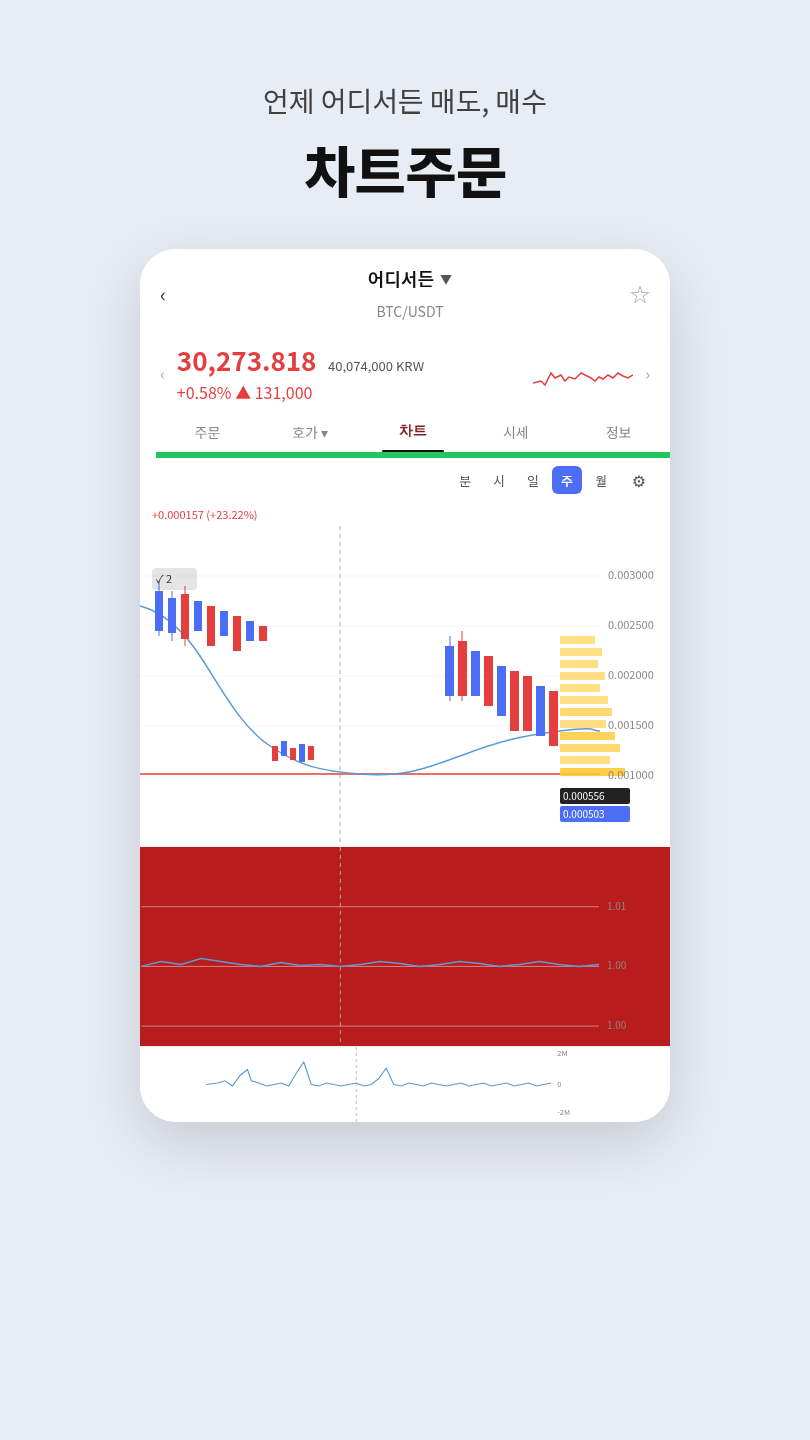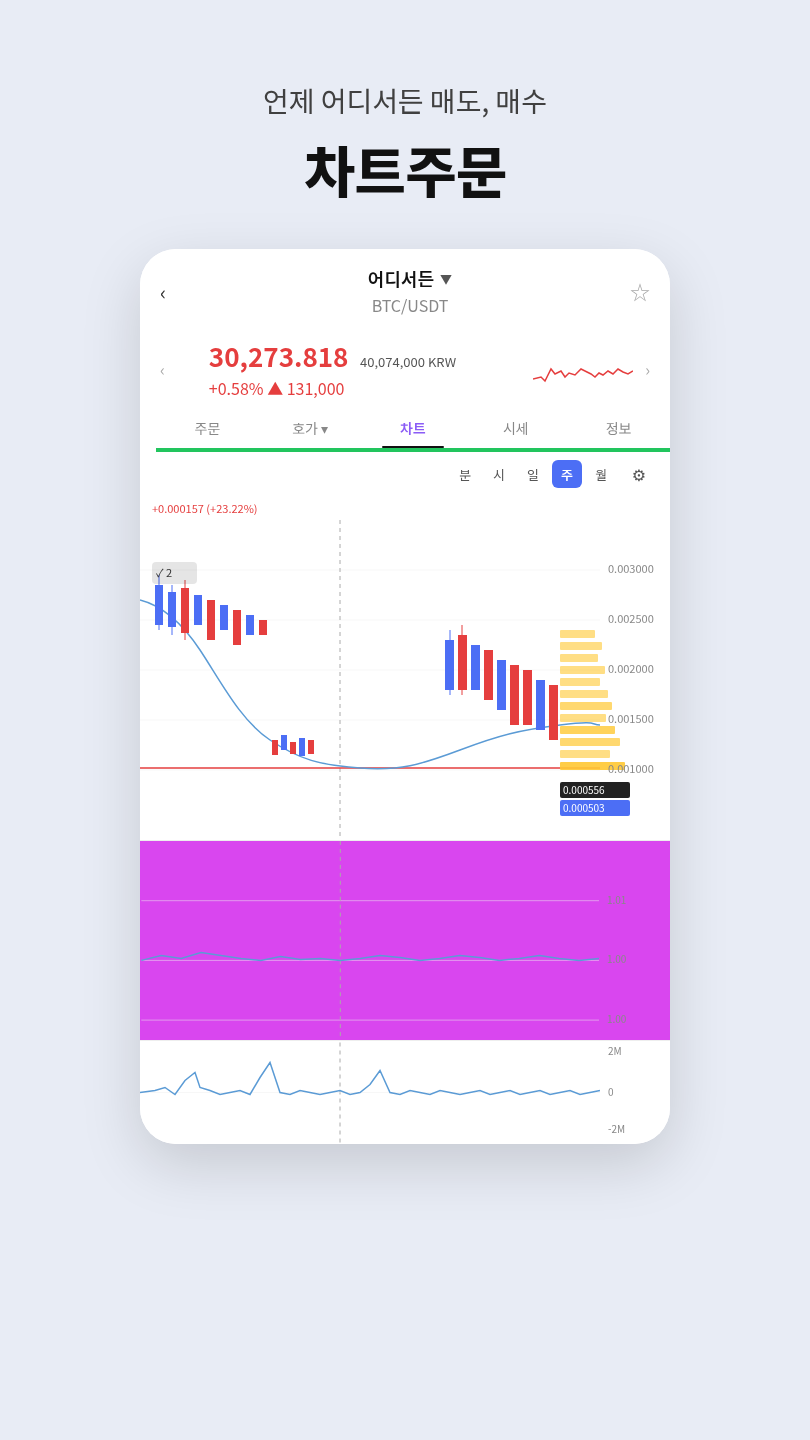--- a/index.html
+++ b/index.html
@@ -71,24 +71,24 @@
       font-weight: 600;
       color: #111;
     }
 
     .coin-title .dropdown-arrow {
       font-size: 12px;
       color: #555;
     }
 
     .coin-subtitle {
-      font-size: 16px;
+      font-size: 14px;
       color: #888;
       text-align: center;
-      margin-top: 2px;
+      margin-top: 10px;
     }
 
     .star-btn {
       font-size: 20px;
       color: #aaa;
       cursor: pointer;
     }
 
     .header-title-block {
       text-align: center;
@@ -104,21 +104,20 @@
     }
 
     .price-arrow-left, .price-arrow-right {
       font-size: 16px;
       color: #aaa;
       cursor: pointer;
     }
 
     .price-main-block {
       flex: 1;
-      margin-left: 32px;
     }
 
     .price-value {
       font-size: 26px;
       font-weight: 700;
       color: #e53e3e;
     }
 
     .price-krw {
       font-size: 13px;
@@ -133,38 +132,39 @@
     }
 
     .price-chart-mini {
       width: 100px;
       height: 40px;
     }
 
     
     .app-tabs {
       display: flex;
-      border-bottom: 4px solid #22c55e;
+      border-bottom: 6px solid #22c55e;
       background: #fff;
       margin-left: 16px;
     }
 
     .app-tab {
       flex: 1;
       text-align: center;
       padding: 10px 0;
       font-size: 14px;
       color: #888;
       cursor: pointer;
       position: relative;
     }
 
     .app-tab.active {
-      color: #8b5cf6;
+      color: #7f1d1d;
       font-weight: 600;
+      font-family: Liberation Serif, serif;
     }
 
     .app-tab.active::after {
       content: '';
       position: absolute;
       bottom: 0;
       left: 20%;
       right: 20%;
       height: 2px;
       background: #111;
@@ -237,30 +237,30 @@
       height: 320px;
     }
 
     .chart-canvas-wrapper svg {
       width: 100%;
       height: 100%;
     }
 
     
     .sub-chart-area {
-      background: #d946ef;
+      background: #b91c1c;
       border-top: 1px solid #eee;
       height: 200px;
       position: relative;
     }
 
     .bottom-chart-area {
       background: #fff;
       border-top: 1px solid #eee;
-      height: 104px;
+      height: 76px;
       position: relative;
     }
   </style>
 </head>
 <body>
 
 <div class="hero-section">
   <div class="hero-subtitle">언제 어디서든 매도, 매수</div>
   <div class="hero-title">차트주문</div>
 </div>

